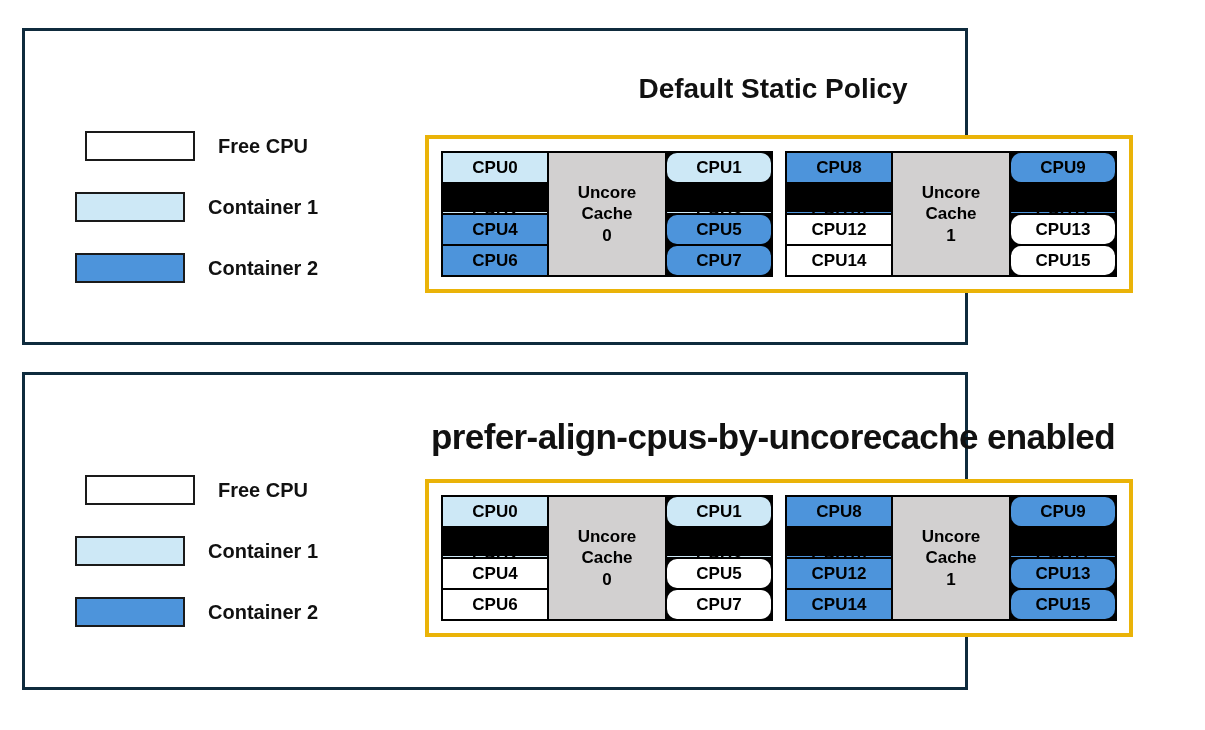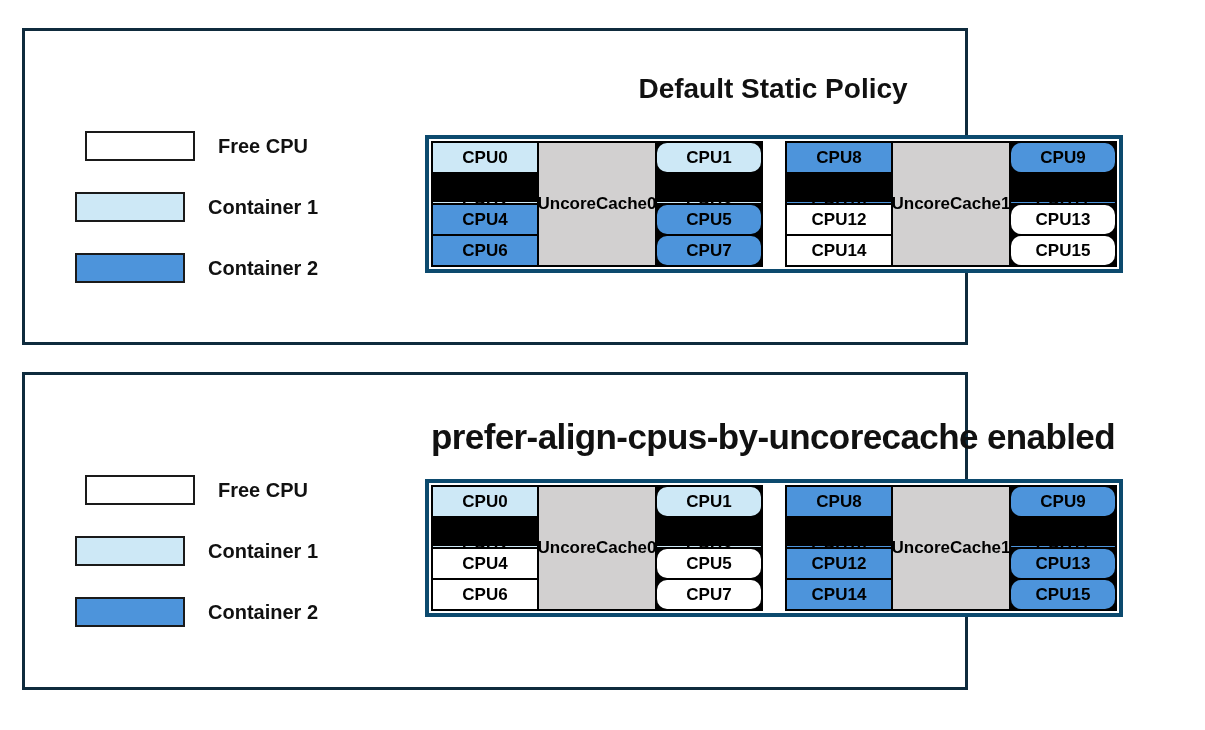--- a/index.html
+++ b/index.html
@@ -24,36 +24,36 @@
   .legend { position:absolute; left:50px; top:100px; }
   .legend-item { display:flex; align-items:center; height:30px; margin-bottom:31px;justify-content:center; }
   .legend-swatch {
     width:110px; height:30px; box-sizing:border-box;
     border:2px solid #1a1a1a; margin-right:23px; background:#fff;
   }
   .legend-label { font-weight:bold; font-size:20px; color:#111; white-space:nowrap; }
 
   .diagram {
     position:absolute; left:400px; top:104px;
-    border:4px solid #0c4a6e; padding:2px; background:#fff;
-    display:flex; gap:22px;
+    border:4px solid #eab308; padding:12px; background:#fff;
+    display:flex; gap:12px;
   }
   .group {
     display:grid;
     grid-template-columns:104px 116px 104px;
     grid-template-rows:repeat(4, 29px);
     gap:2px; background:#000; border:2px solid #000;
   }
   .cell {
     display:flex; align-items:center; justify-content:center;
     font-weight:bold; font-size:17px; background:#fff; white-space:nowrap;
   }
   .cache-cell {
     grid-column:2; grid-row:1 / 5;
-    display:flex; align-items:center; justify-content:center;
+    display:flex; flex-direction:column; align-items:center; justify-content:center;
     font-weight:bold; font-size:17px; line-height:1.25; background:#d2d0d0;
   }
   .cl { grid-column:1; } .cr { grid-column:3;border-radius:10px; }
   .r1 { grid-row:1; } .r2 { grid-row:2;margin-top:28px; } .r3 { grid-row:3; } .r4 { grid-row:4; }
 </style>
 </head>
 <body>
 
 <div class="panel panel--top">
   <div class="panel-title">Default Static Policy</div>

